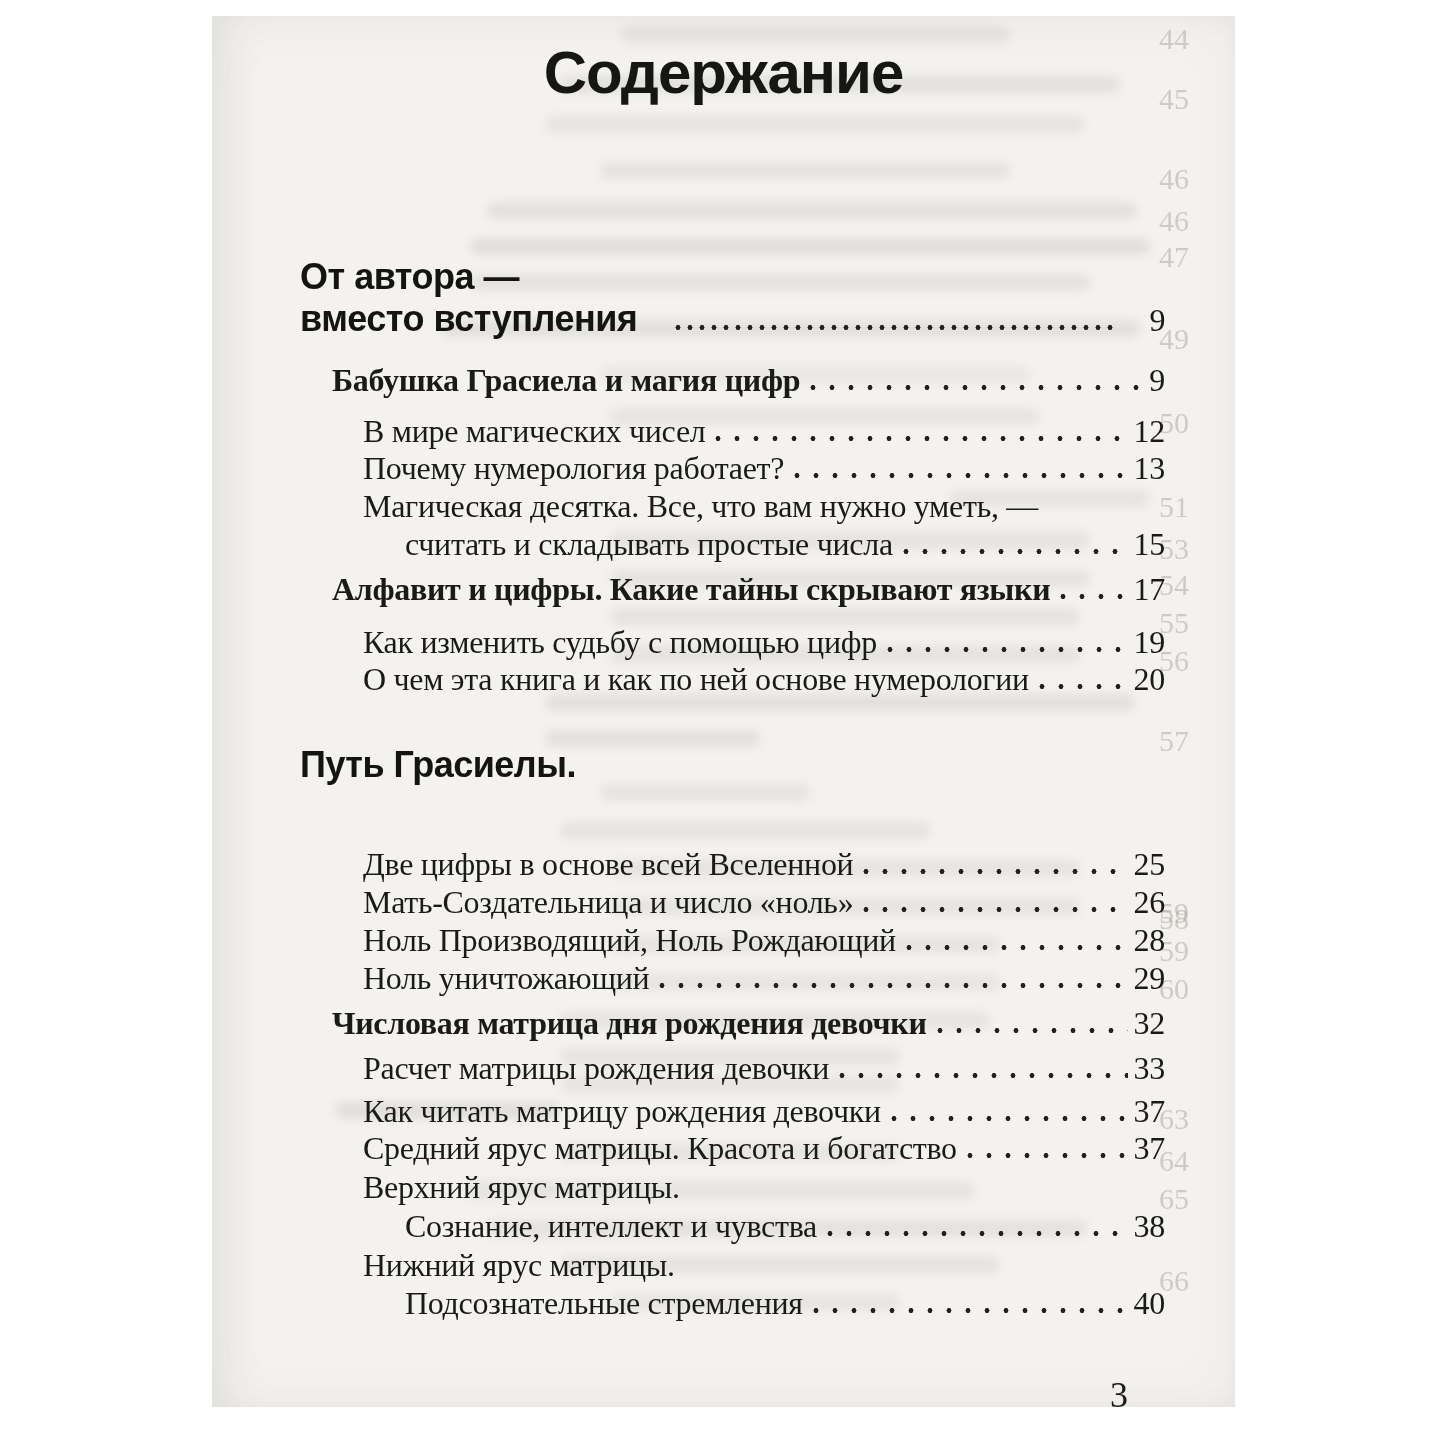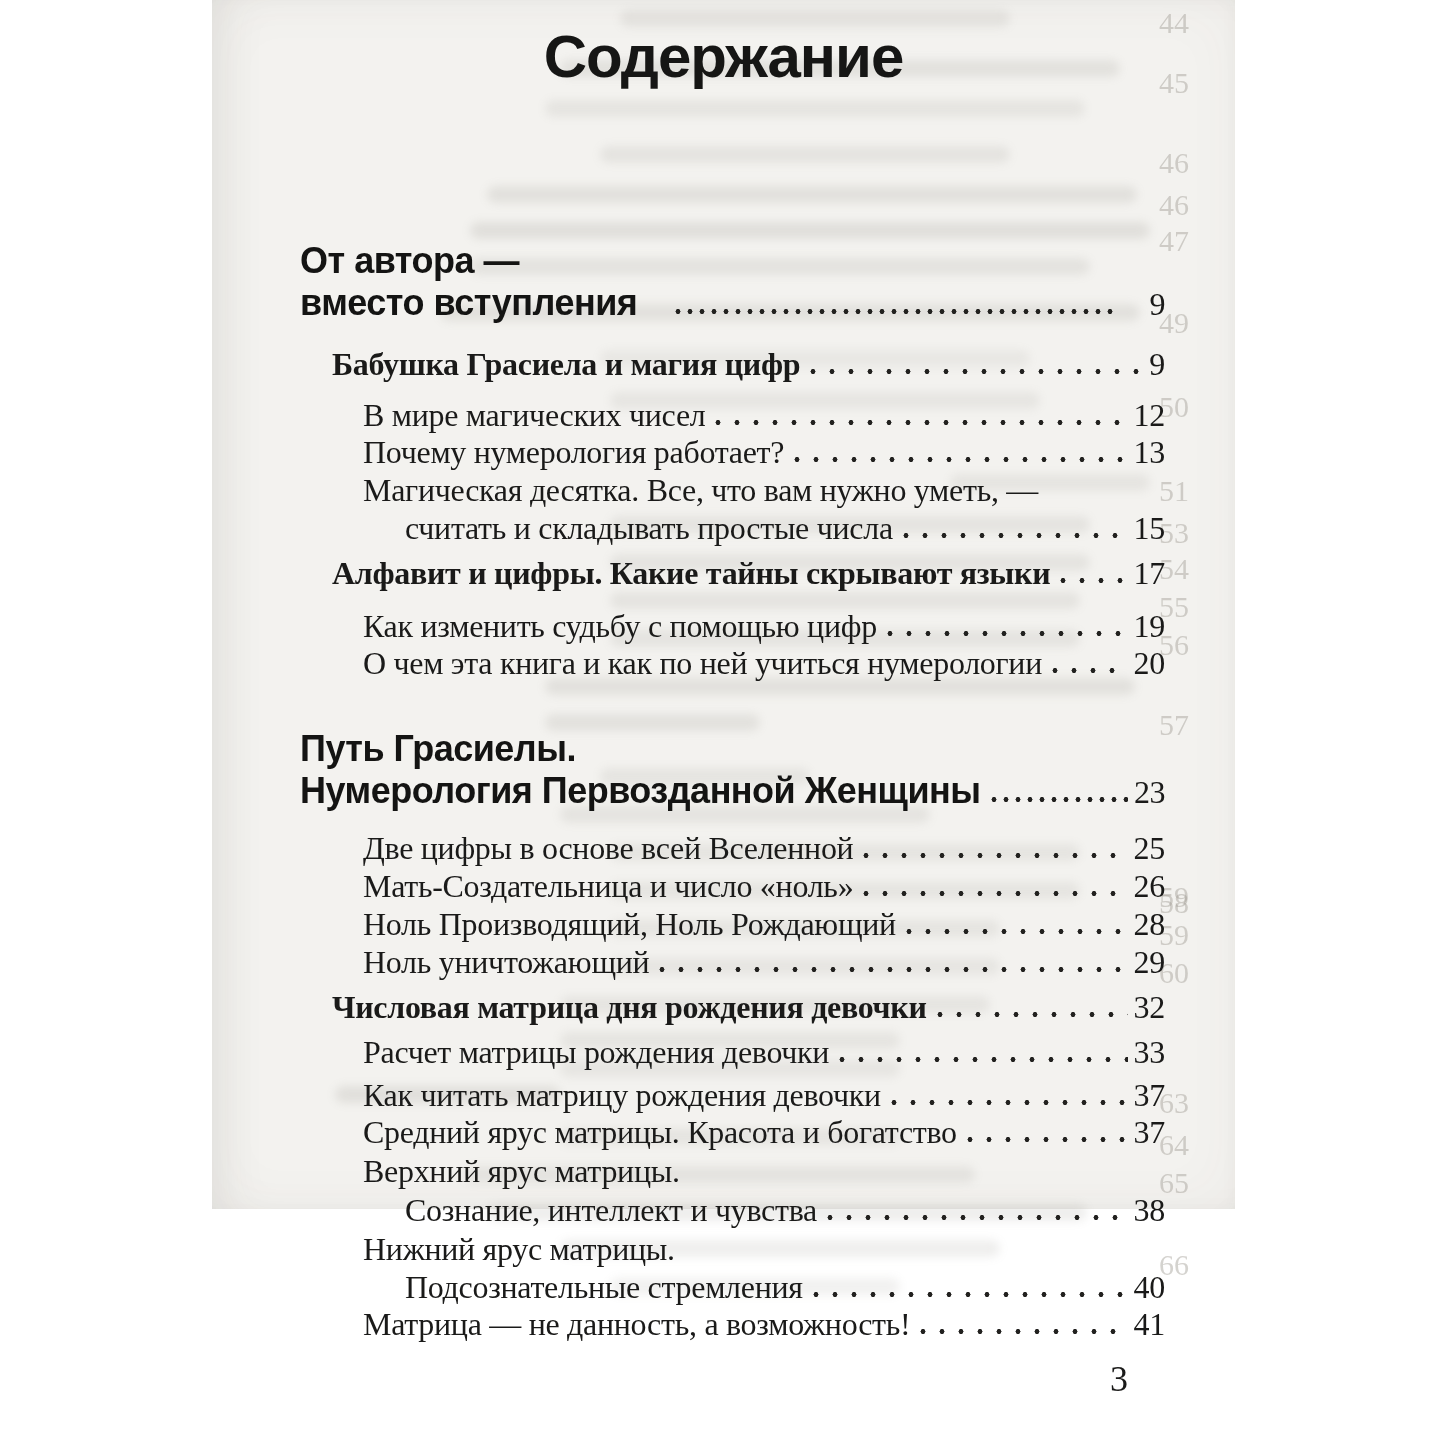--- a/index.html
+++ b/index.html
@@ -5,22 +5,22 @@
   html, body { margin: 0; padding: 0; }
   body {
     width: 1445px; height: 1445px;
     background: #ffffff;
     position: relative;
     overflow: hidden;
     font-family: "Liberation Serif", "DejaVu Serif", serif;
   }
   .book-page {
     position: absolute;
-    left: 212px; top: 0;
-    width: 1023px; height: 1209px;
+    left: 212px; top: 16px;
+    width: 1023px; height: 1391px;
     background: #f3f2ef;
     box-shadow:
       inset 28px 0 50px -24px rgba(60,55,45,0.10),
       inset -6px 0 18px -8px rgba(60,55,45,0.05),
       inset 0 0 60px rgba(90,85,70,0.04);
   }
   
   .ghost-layer { position: absolute; inset: 0; pointer-events: none; }
   .ghost-line {
     position: absolute;
@@ -201,32 +201,27 @@
         <span class="t">Алфавит и цифры. Какие тайны скрывают языки</span>
         <span class="leader sparse"></span>
         <span class="num">17</span>
       </div>
       <div class="row lvl-sub" style="top: 608px;">
         <span class="t">Как изменить судьбу с помощью цифр</span>
         <span class="leader sparse"></span>
         <span class="num">19</span>
       </div>
       <div class="row lvl-sub" style="top: 645px;">
-        <span class="t">О чем эта книга и как по ней учиться нумерологии</span>
+        <span class="t">О чем эта книга и как по ней основе нумерологии</span>
         <span class="leader sparse"></span>
         <span class="num">20</span>
       </div>
       <div class="row lvl-chapter" style="top: 728px;">
         <span class="t">Путь Грасиелы.</span>
       </div>
-      <div class="row lvl-chapter" style="top: 770px;">
-        <span class="t">Нумерология Первозданной Женщины</span>
-        <span class="leader dense"></span>
-        <span class="num">23</span>
-      </div>
       <div class="row lvl-sub" style="top: 830px;">
         <span class="t">Две цифры в основе всей Вселенной</span>
         <span class="leader sparse"></span>
         <span class="num">25</span>
       </div>
       <div class="row lvl-sub" style="top: 868px;">
         <span class="t">Мать-Создательница и число «ноль»</span>
         <span class="leader sparse"></span>
         <span class="num">26</span>
       </div>
@@ -268,21 +263,16 @@
         <span class="leader sparse"></span>
         <span class="num">38</span>
       </div>
       <div class="row lvl-sub" style="top: 1231px;">
         <span class="t">Нижний ярус матрицы.</span>
       </div>
       <div class="row lvl-sub2" style="top: 1269px;">
         <span class="t">Подсознательные стремления</span>
         <span class="leader sparse"></span>
         <span class="num">40</span>
-      </div>
-      <div class="row lvl-sub" style="top: 1306px;">
-        <span class="t">Матрица — не данность, а возможность!</span>
-        <span class="leader sparse"></span>
-        <span class="num">41</span>
       </div>
     </div>
   <div class="folio">3</div>
 </div>
 
 </body></html>

